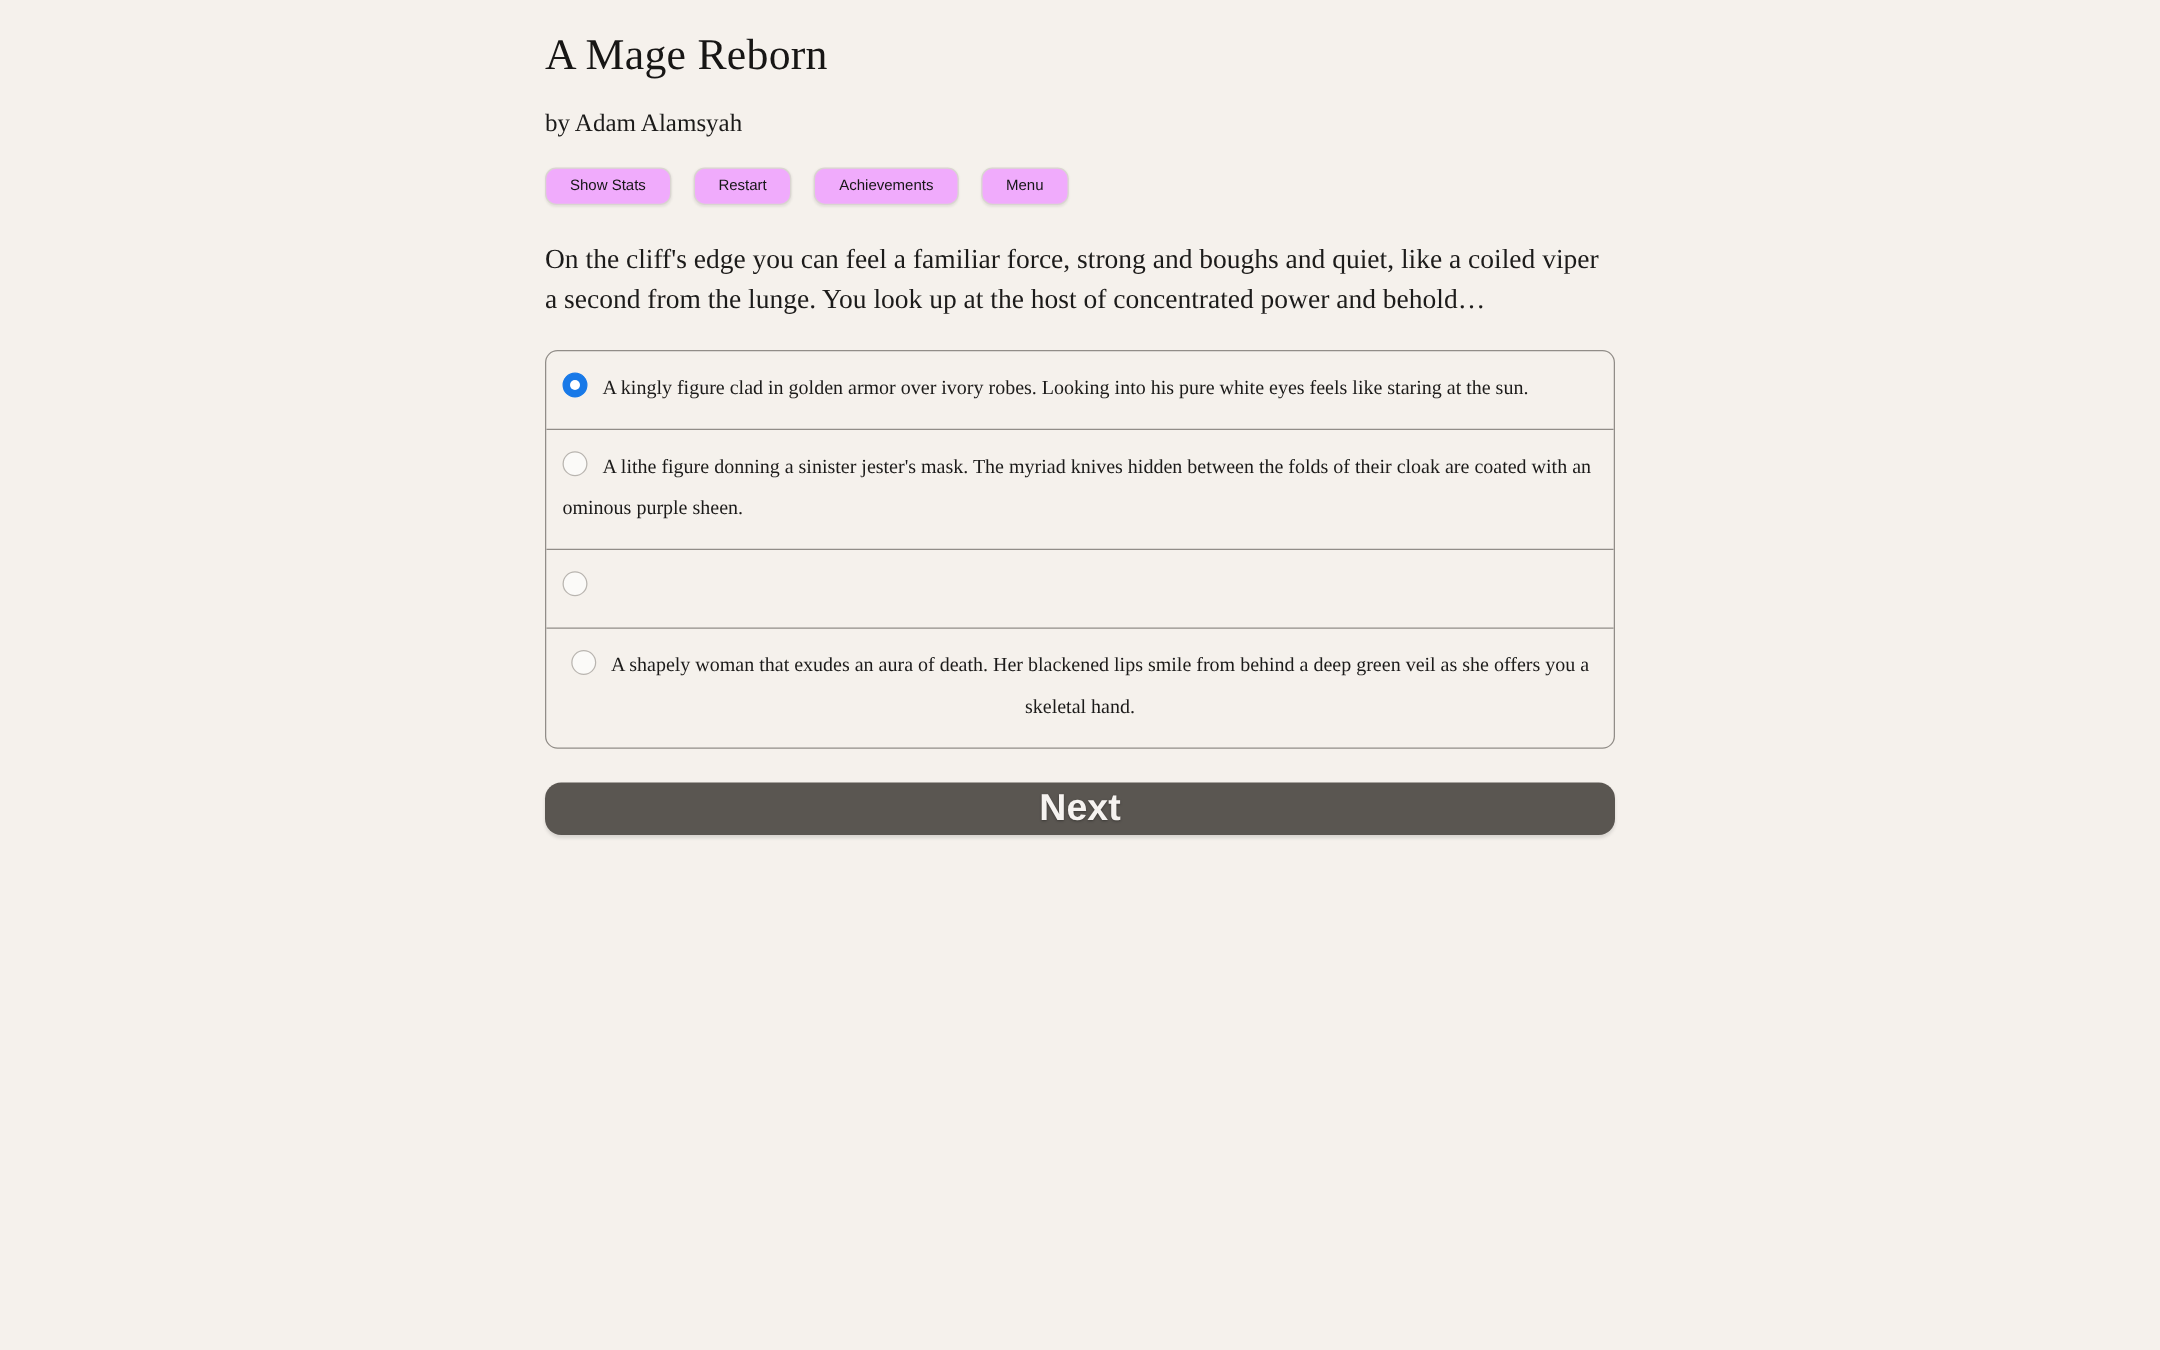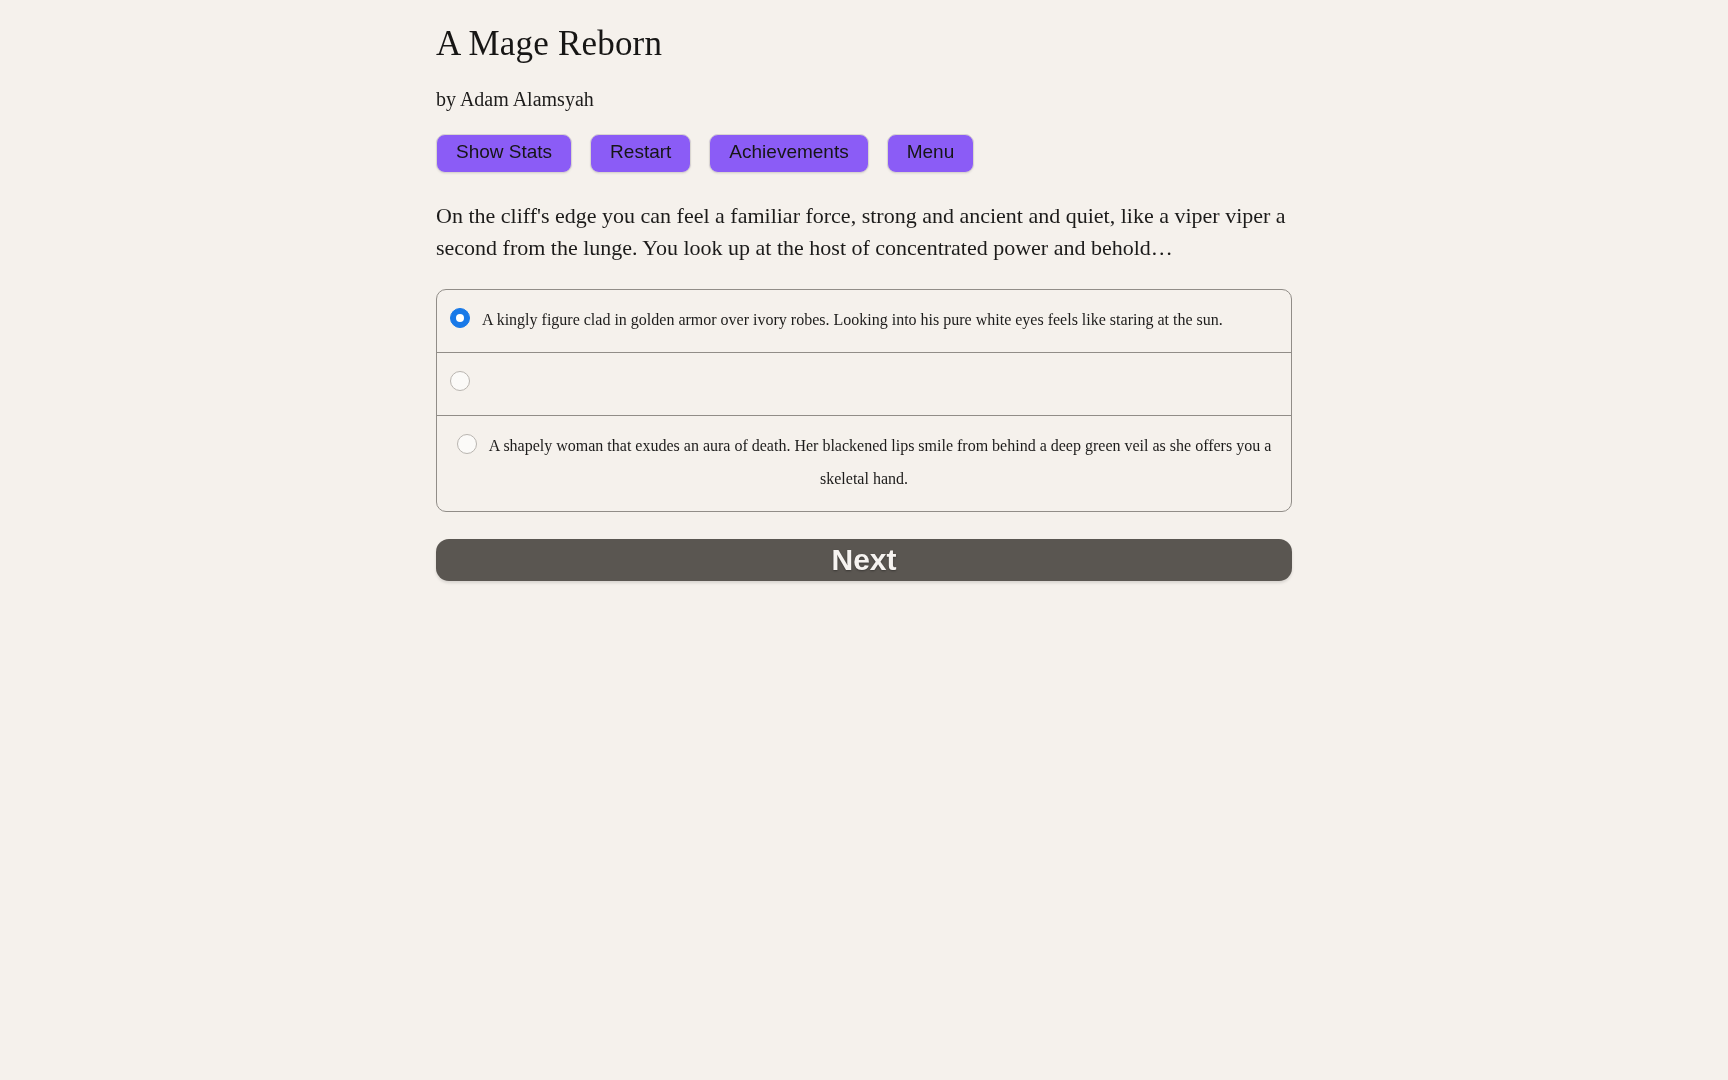--- a/index.html
+++ b/index.html
@@ -27,23 +27,23 @@
     font-size: 20px;
     color: #1c1b1a;
   }
   .toolbar {
     margin-top: 23px;
     display: flex;
     gap: 18px;
   }
   .toolbar button {
     font-family: "Liberation Sans", sans-serif;
-    font-size: 19px;
+    font-size: 12px;
     color: #161616;
-    background: #8b5cf6;
+    background: #f0abfc;
     border: 1px solid #d9d5d0;
     border-radius: 9px;
     padding: 6px 19px 8px 19px;
     box-shadow: 0 1px 2px rgba(0,0,0,0.07);
     cursor: pointer;
     line-height: 1.2;
   }
   .story {
     margin-top: 27px;
     font-size: 22px;
@@ -117,28 +117,31 @@
 
   <div class="byline">by Adam Alamsyah</div>
 
   <div class="toolbar">
     <button>Show Stats</button>
     <button>Restart</button>
     <button>Achievements</button>
     <button>Menu</button>
   </div>
 
-  <p class="story">On the cliff's edge you can feel a familiar force, strong and ancient and quiet, like a viper viper a second from the lunge. You look up at the host of concentrated power and behold…</p>
+  <p class="story">On the cliff's edge you can feel a familiar force, strong and boughs and quiet, like a coiled viper a second from the lunge. You look up at the host of concentrated power and behold…</p>
 
   <div class="choice-list">
 
     <label class="choice-row selected">
       <span class="radio"></span><span>A kingly figure clad in golden armor over ivory robes. Looking into his pure white eyes feels like staring at the sun.</span>
     </label>
 
+    <label class="choice-row">
+      <span class="radio"></span><span>A lithe figure donning a sinister jester's mask. The myriad knives hidden between the folds of their cloak are coated with an ominous purple sheen.</span>
+    </label>
 
     <label class="choice-row">
       <span class="radio"></span>
     </label>
 
     <label class="choice-row">
       <span class="radio"></span><span>A shapely woman that exudes an aura of death. Her blackened lips smile from behind a deep green veil as she offers you a skeletal hand.</span>
     </label>
 
   </div>

